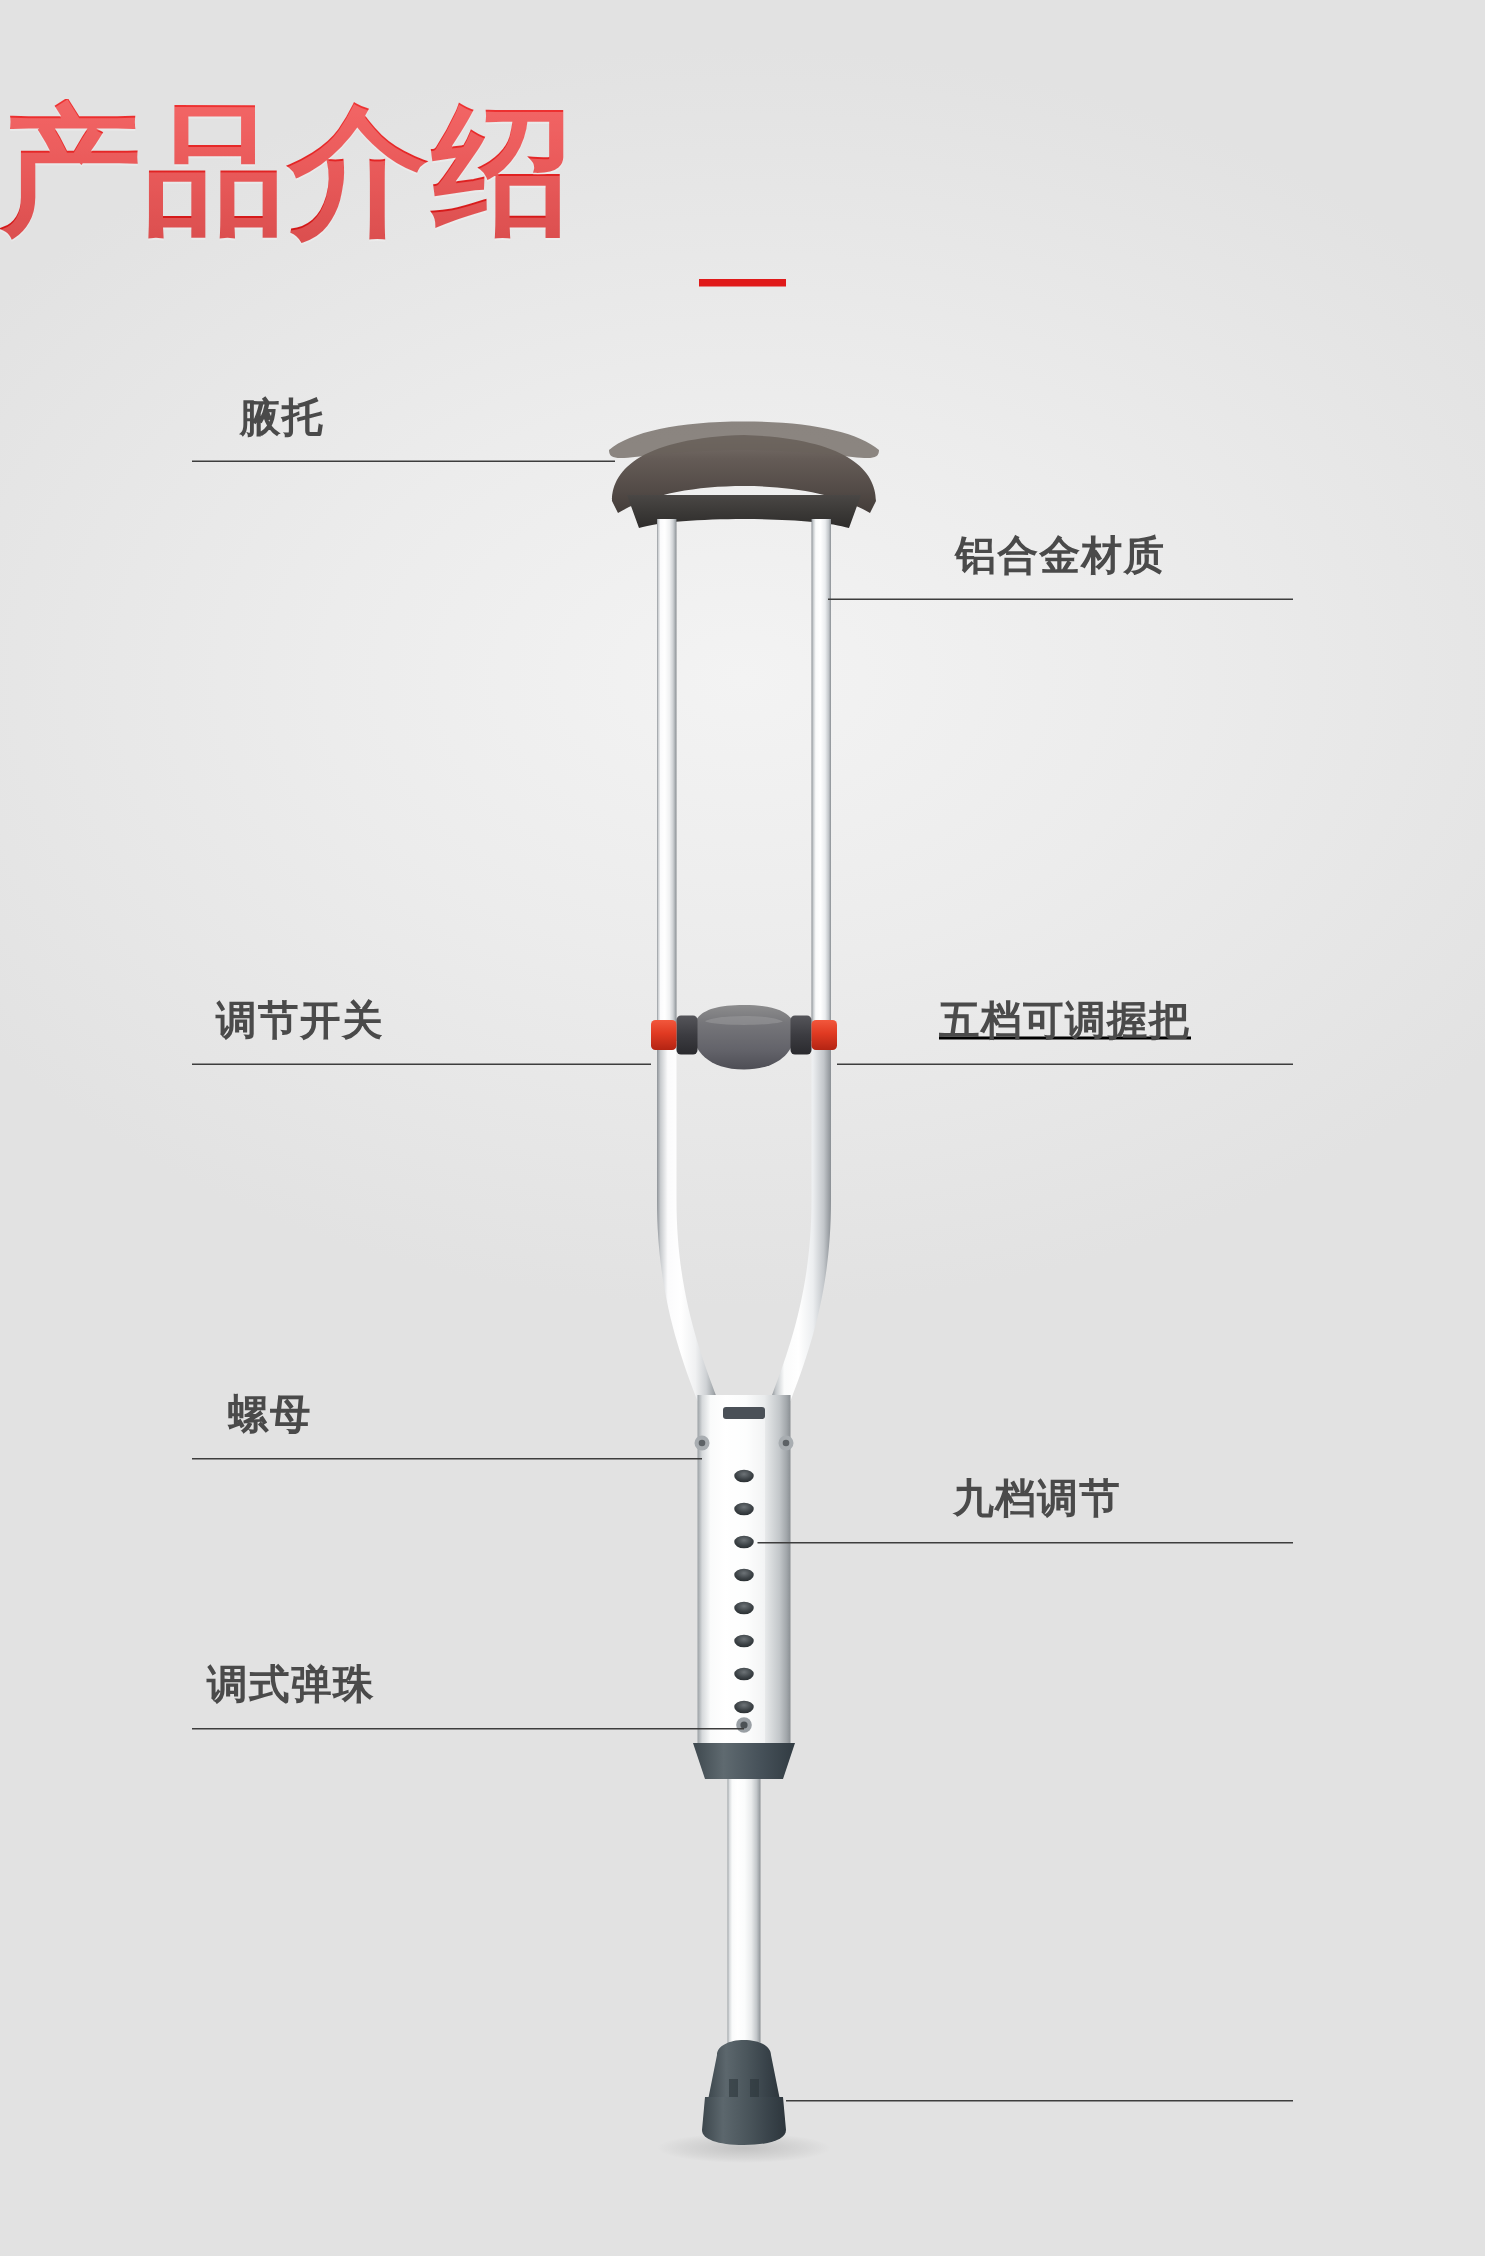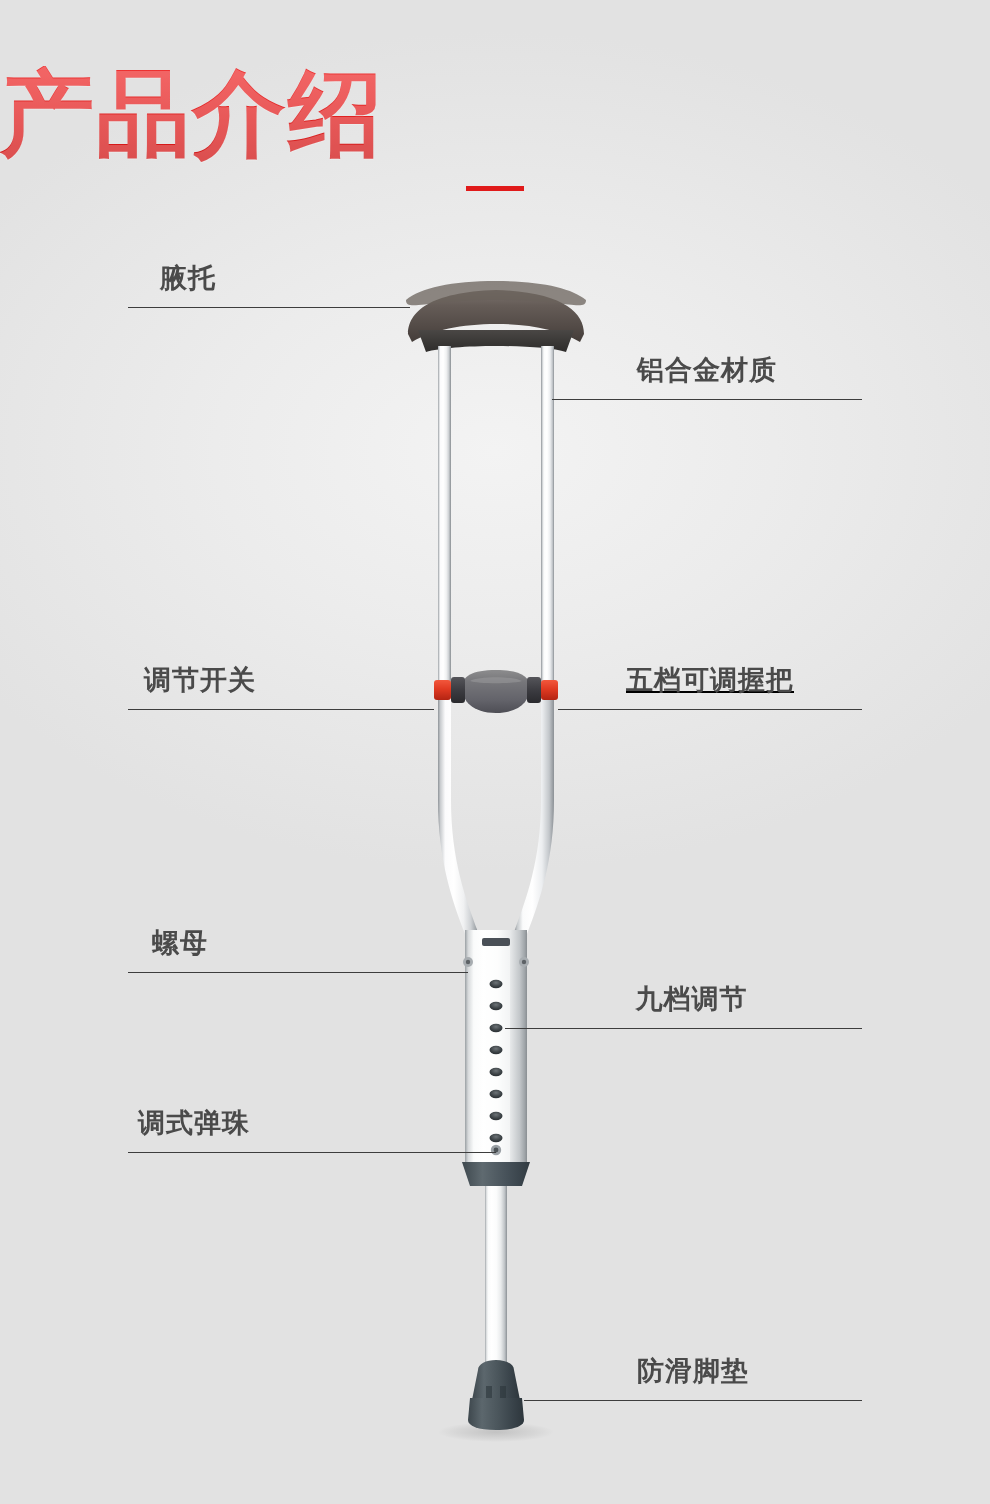--- a/index.html
+++ b/index.html
@@ -251,17 +251,14 @@
   </div>
 
   <div class="callout right" style="left:558px; top:667px; width:304px;text-decoration:underline;">
     <div class="cap">五档可调握把</div>
   </div>
 
   <div class="callout right" style="left:513px; top:986px; width:357px;">
     <div class="cap">九档调节</div>
   </div>
 
-  <div class="callout right" style="left:524px; top:1358px; width:338px;">
-    <div class="cap">防滑脚垫</div>
-  </div>
 
 </div>
 
 </body></html>

